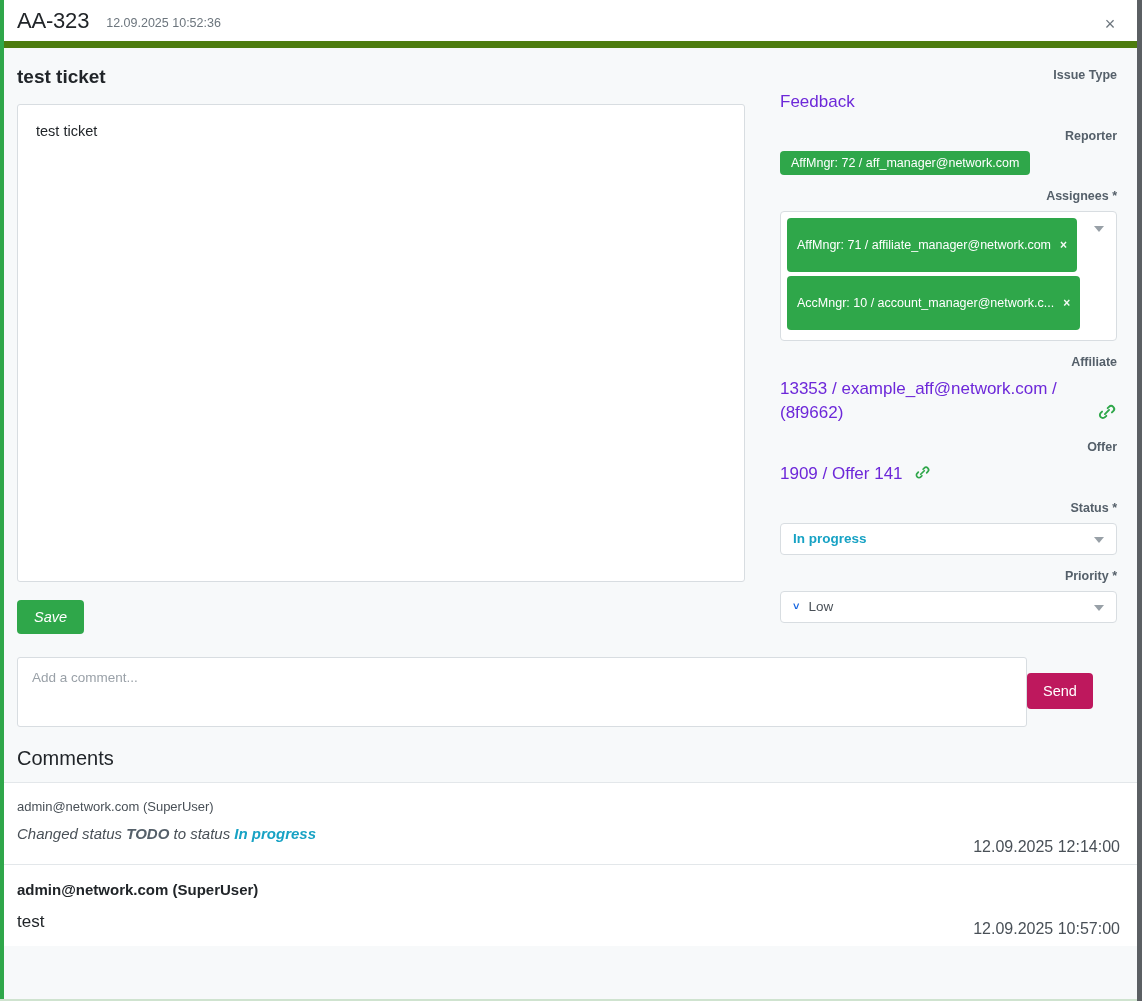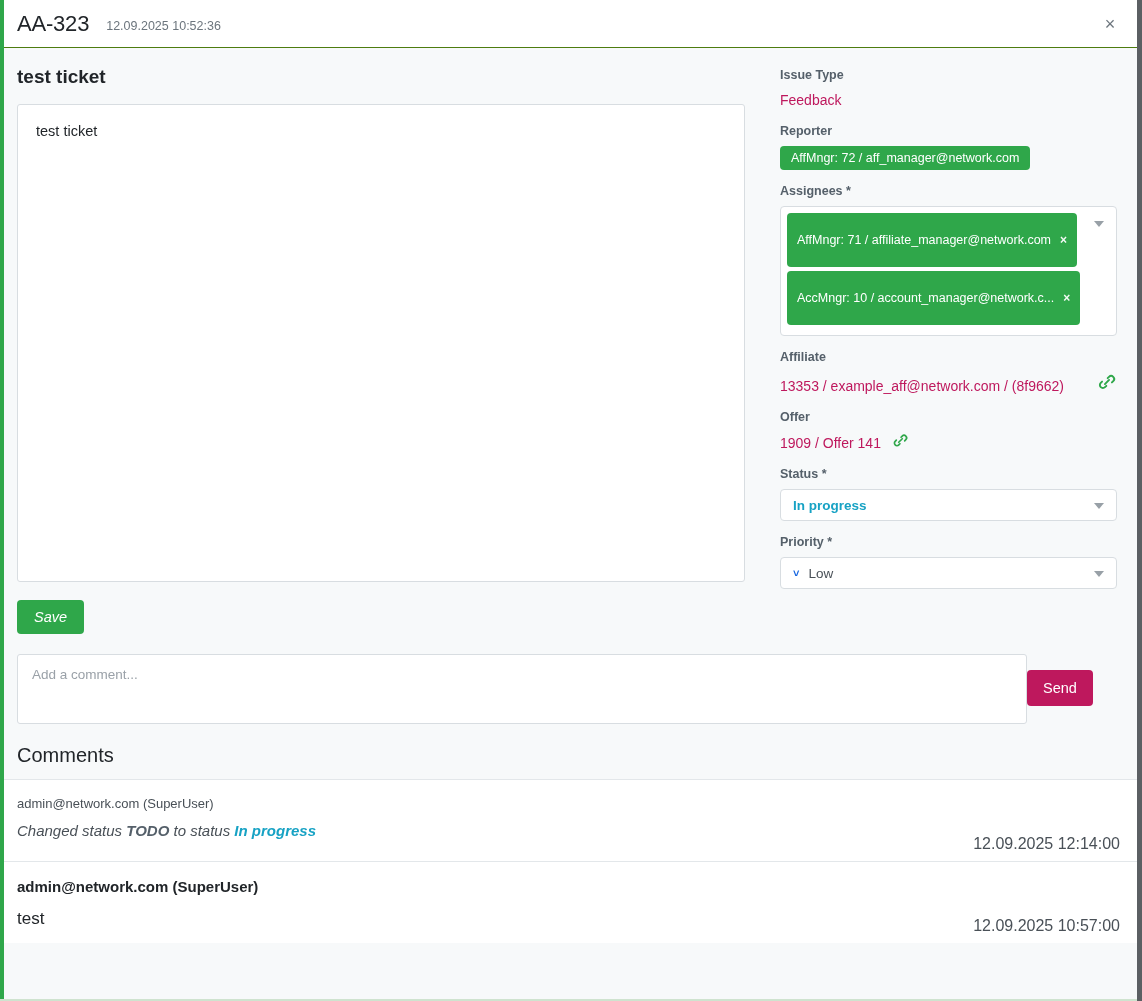--- a/index.html
+++ b/index.html
@@ -41,21 +41,21 @@
     height: 2px;
     background: #cfe3cf;
     z-index: 5;
   }
 
   
   .modal-header {
     position: relative;
     height: 48px;
     background: #ffffff;
-    border-bottom: 1px solid #4d7c0f;
+    border-bottom: 7px solid #4d7c0f;
     display: flex;
     align-items: center;
     padding: 0 16px 0 17px;
   }
   .ticket-key {
     font-size: 22px;
     font-weight: 400;
     color: #212529;
     letter-spacing: -0.2px;
   }
@@ -211,24 +211,25 @@
     color: #495057;
   }
 
   
   .field { margin-bottom: 14px; }
   .field-label {
     font-size: 12.5px;
     font-weight: bold;
     color: #55606a;
     margin-bottom: 8px;
+    text-align: right;
   }
   .field-value {
-    font-size: 14px;
-    color: #be185d;
+    font-size: 17px;
+    color: #6d28d9;
     line-height: 1.45;
   }
 
   .tag {
     display: inline-flex;
     align-items: center;
     background: #2fa74a;
     color: #ffffff;
     border-radius: 4px;
     font-size: 12.5px;

